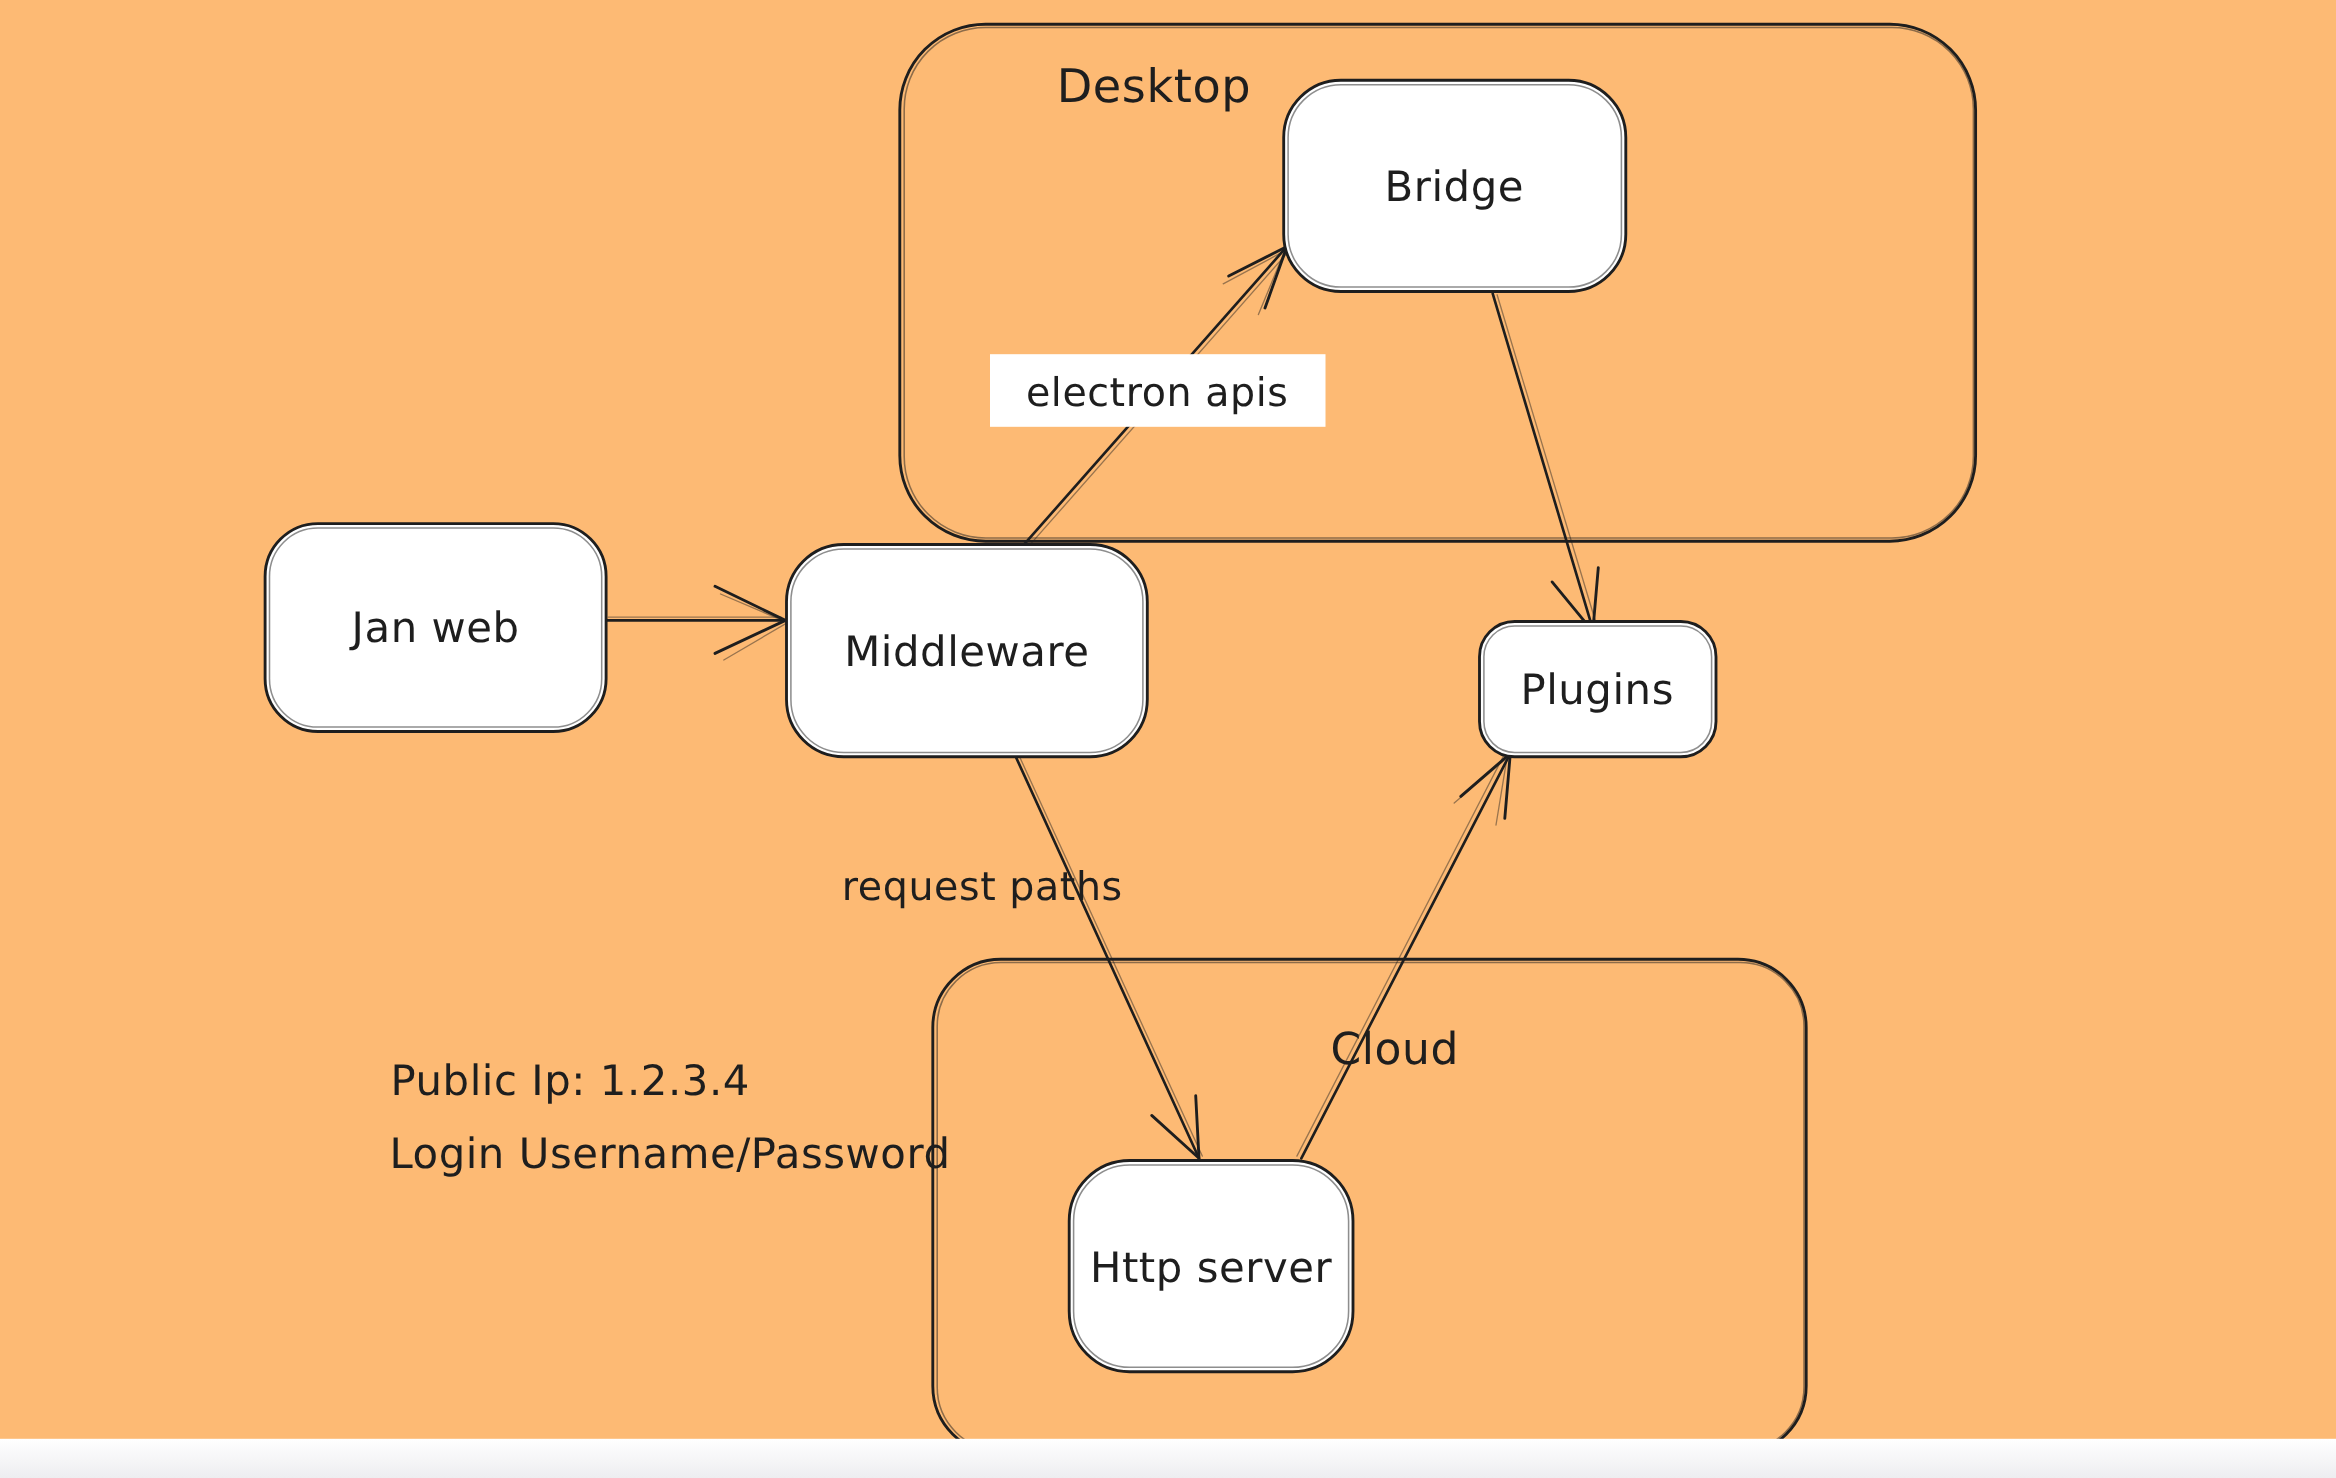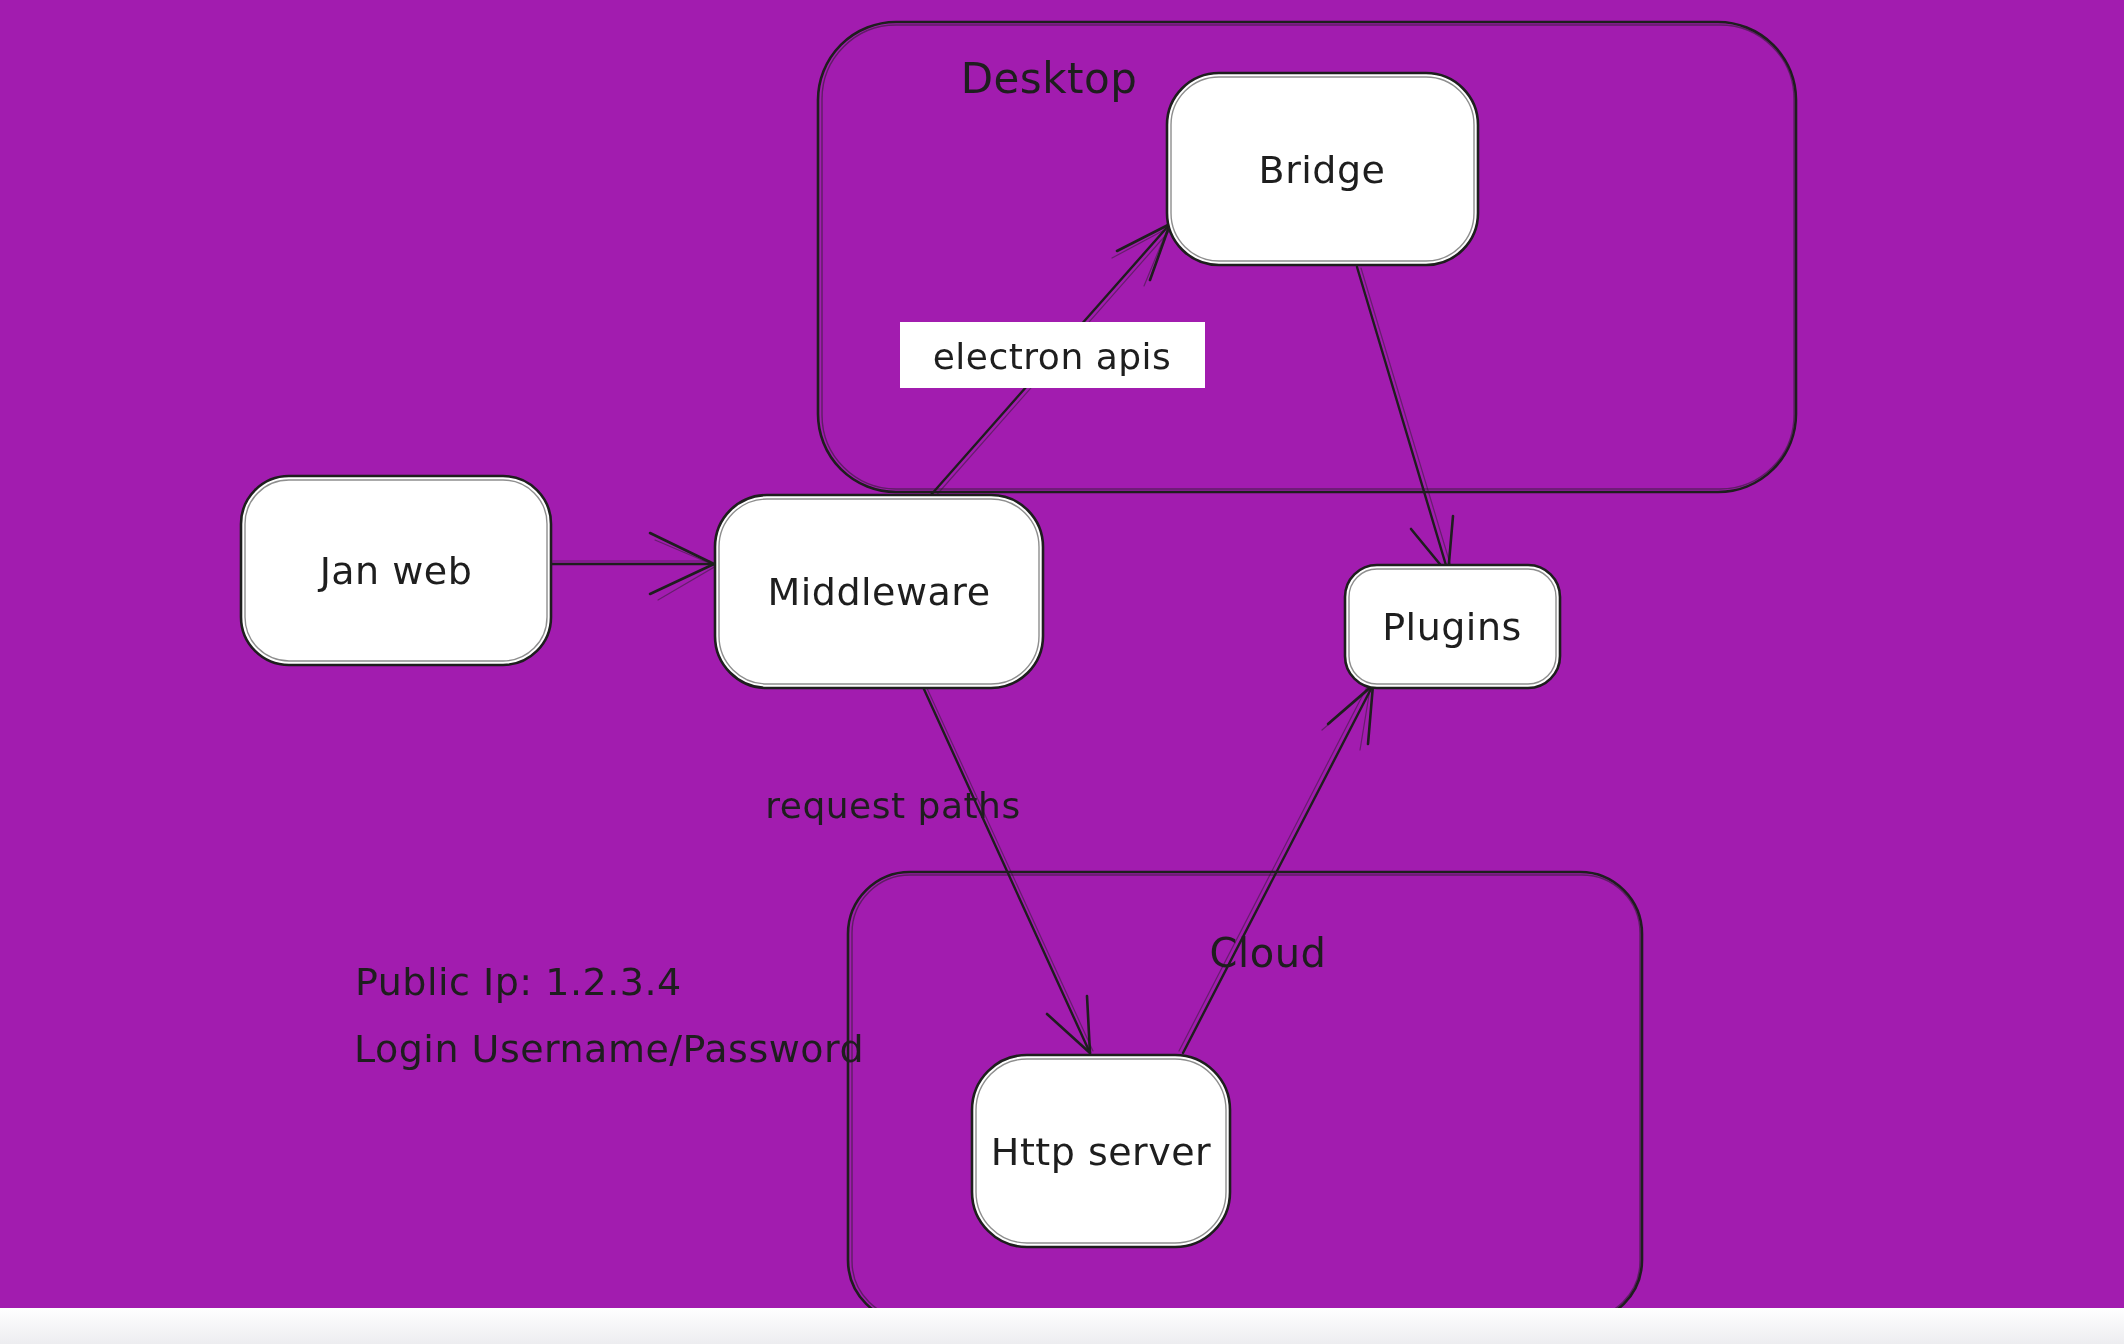--- a/index.html
+++ b/index.html
@@ -1,16 +1,16 @@
 <!DOCTYPE html>
 <html><head>
 <meta charset="utf-8">
 <style>
   html,body{margin:0;padding:0;background:#ffffff;}
-  .stage{position:relative;width:2124px;height:1344px;background:#a21caf;overflow:hidden;
+  .stage{position:relative;width:2124px;height:1344px;background:#fdba74;overflow:hidden;
          font-family:"DejaVu Sans",sans-serif;}
   svg{position:absolute;left:0;top:0;}
   .shape{fill:#ffffff;stroke:#1e1e1e;stroke-width:2.6;}
   .shape2{fill:none;stroke:#1e1e1e;stroke-width:1.4;opacity:.5;}
   .container-shape{fill:none;stroke:#1e1e1e;stroke-width:2.6;}
   .edge{fill:none;stroke:#1e1e1e;stroke-width:2.4;stroke-linecap:round;}
   .edge2{fill:none;stroke:#1e1e1e;stroke-width:1.2;opacity:.45;stroke-linecap:round;}
   .head{fill:none;stroke:#1e1e1e;stroke-width:2.6;stroke-linecap:round;stroke-linejoin:round;}
   text{fill:#1e1e1e;font-family:"DejaVu Sans",sans-serif;letter-spacing:.5px;}
   .node-label{font-size:38px;text-anchor:middle;}

